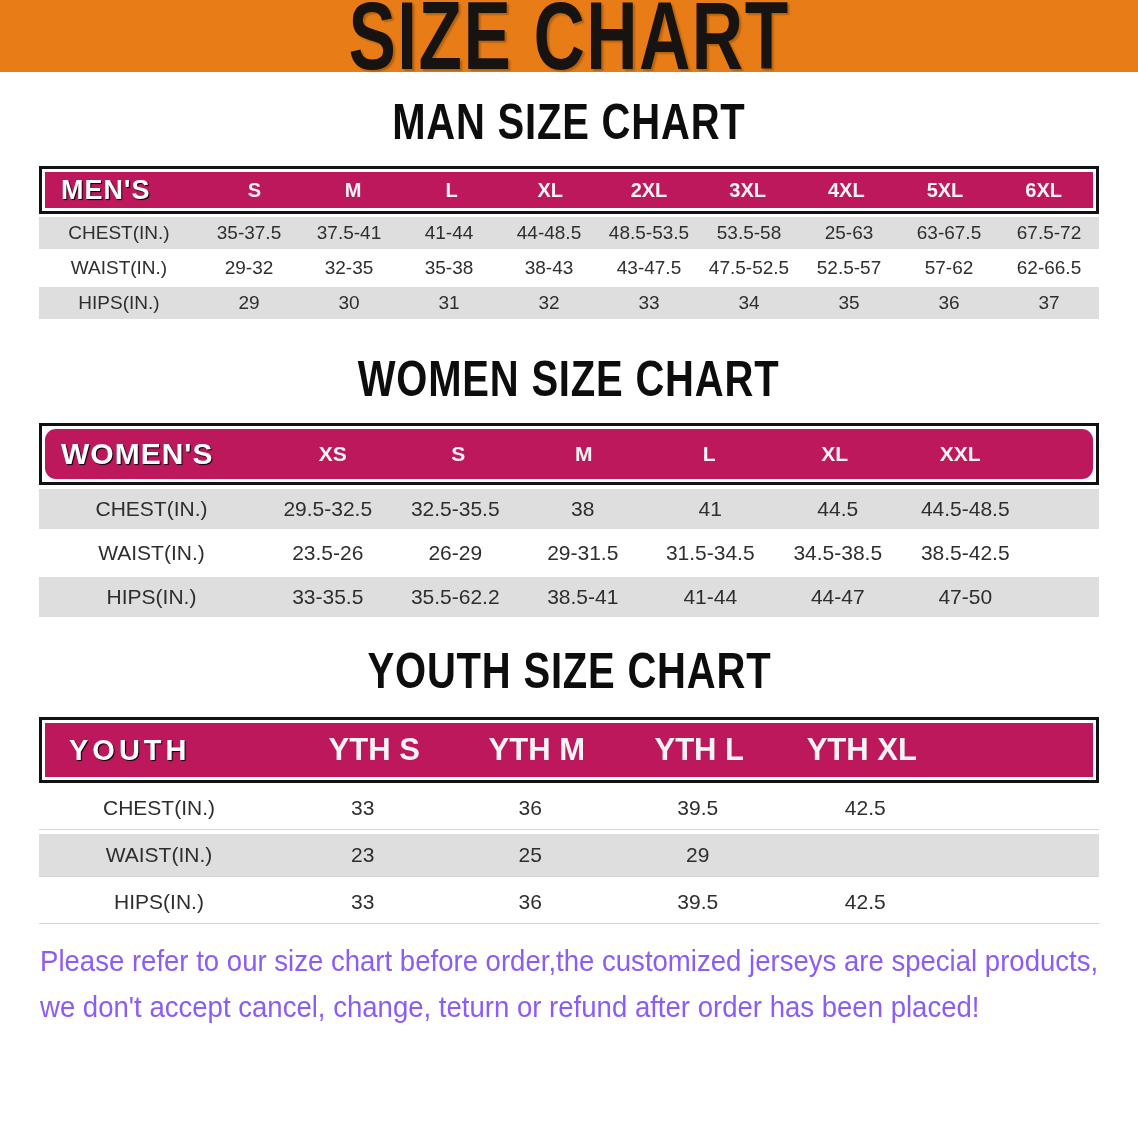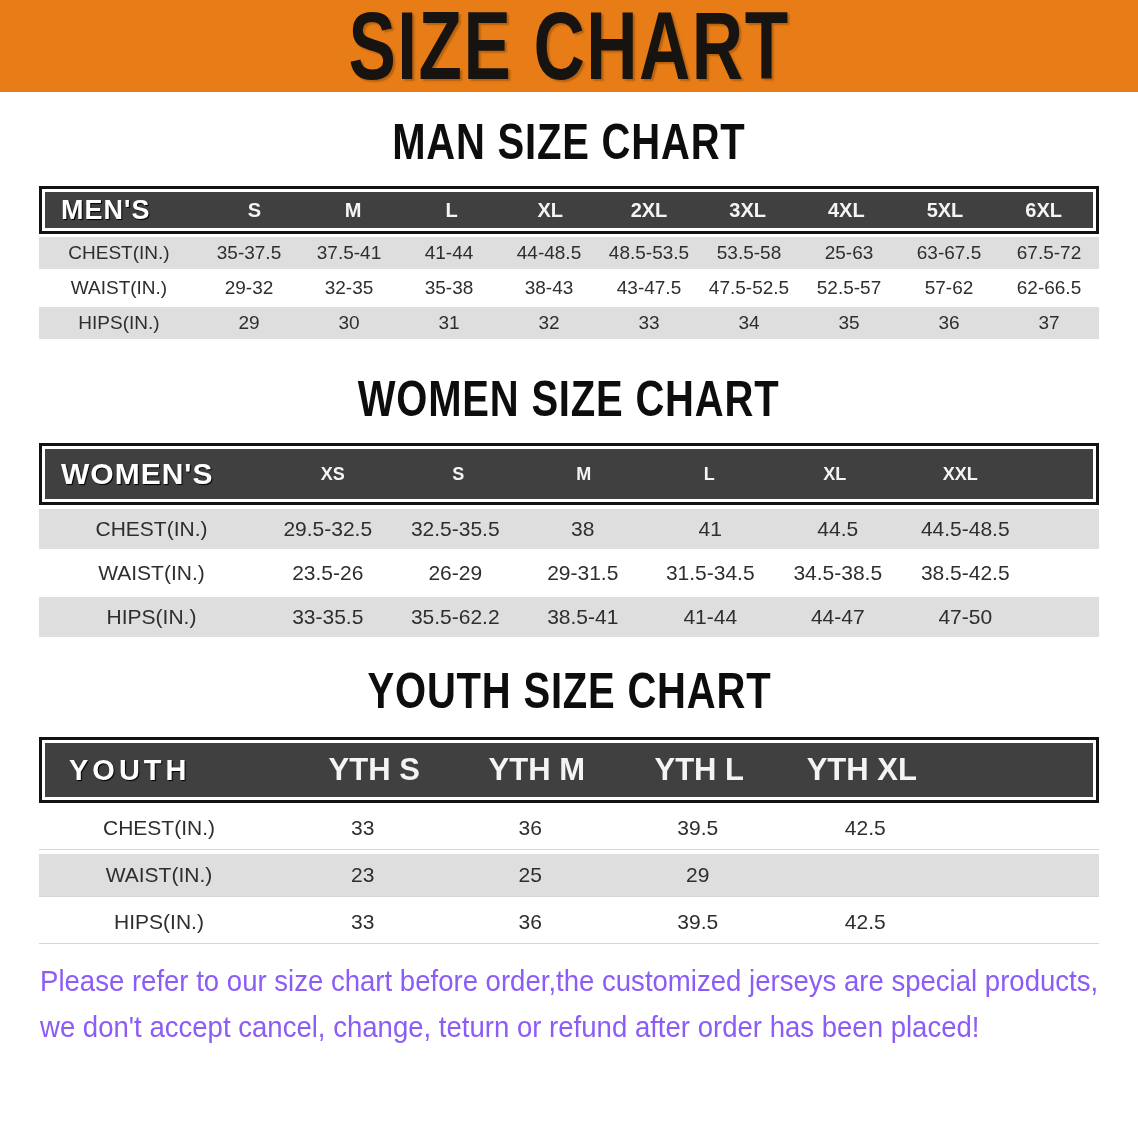--- a/index.html
+++ b/index.html
@@ -1,20 +1,20 @@
 <!DOCTYPE html>
 <html><head>
 <meta charset="utf-8">
 <style>
   html,body{margin:0;padding:0;background:#ffffff;}
   body{font-family:"Liberation Sans", sans-serif;}
   .page{width:1138px;height:1132px;background:#ffffff;overflow:hidden;position:relative;}
 
   
-  .banner{height:92px;background:#E87D17;display:flex;align-items:center;justify-content:center;}
+  .banner{height:72px;background:#E87D17;display:flex;align-items:center;justify-content:center;}
   .banner-title{
     display:inline-block;font-weight:bold;font-size:96px;line-height:1;
     color:#171310;transform:scaleX(.74);letter-spacing:2px;
     text-shadow:3px 2px 2px rgba(90,45,0,.35);
     white-space:nowrap;
   }
 
   
   .section-heading{text-align:center;margin:0;}
   .hd-men{margin-top:24px;}
@@ -25,34 +25,34 @@
     color:#0d0d0d;transform:scaleX(.8);white-space:nowrap;letter-spacing:1px;
   }
 
   
   .size-table{width:1060px;margin:0 auto;}
   .tbl-men{margin-top:18px;}
   .tbl-women{margin-top:18px;}
   .tbl-youth{margin-top:20px;}
 
   .hframe{border:3px solid #121212;padding:3px;background:#ffffff;}
-  .hbar{display:grid;background:#404040;align-items:center;}
+  .hbar{display:grid;background:#be185d;align-items:center;}
   .t0 .hbar{height:36px;}
-  .t1 .hbar{height:50px;}
+  .t1 .hbar{height:50px;border-radius:11px;}
   .t2 .hbar{height:54px;padding-left:8px;}
 
   .cell{display:flex;align-items:center;justify-content:center;white-space:nowrap;}
   .corner{justify-content:flex-start;padding-left:16px;color:#ffffff;font-weight:bold;
           text-shadow:1px 1px 1px #000;}
   .t0 .corner{font-size:27px;letter-spacing:1px;}
   .t1 .corner{font-size:30px;letter-spacing:1px;}
   .t2 .corner{font-size:29px;letter-spacing:4px;}
   .hcol{color:#f4f4f4;font-weight:bold;}
   .t0 .hcol{font-size:20px;}
-  .t1 .hcol{font-size:18px;}
+  .t1 .hcol{font-size:21px;}
   .t2 .hcol{font-size:31px;}
 
   .row{display:grid;}
   .t0 .row{height:32px;margin-top:3px;}
   .t1 .row{height:40px;margin-top:4px;}
   .t2 .row{height:42px;margin-top:4px;border-bottom:1px solid #d6d6d6;}
   .row.stripe{background:#DEDEDE;}
   .rlabel,.val{color:#2e2e2e;}
   .t0 .rlabel,.t0 .val{font-size:19px;}
   .t1 .rlabel,.t1 .val{font-size:21px;}

